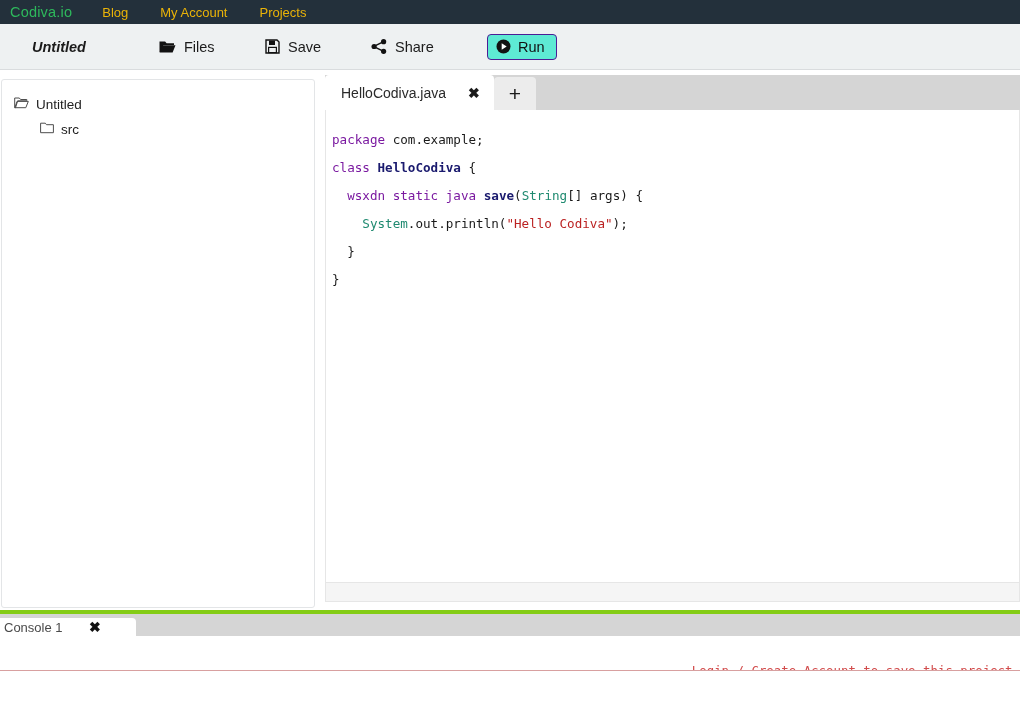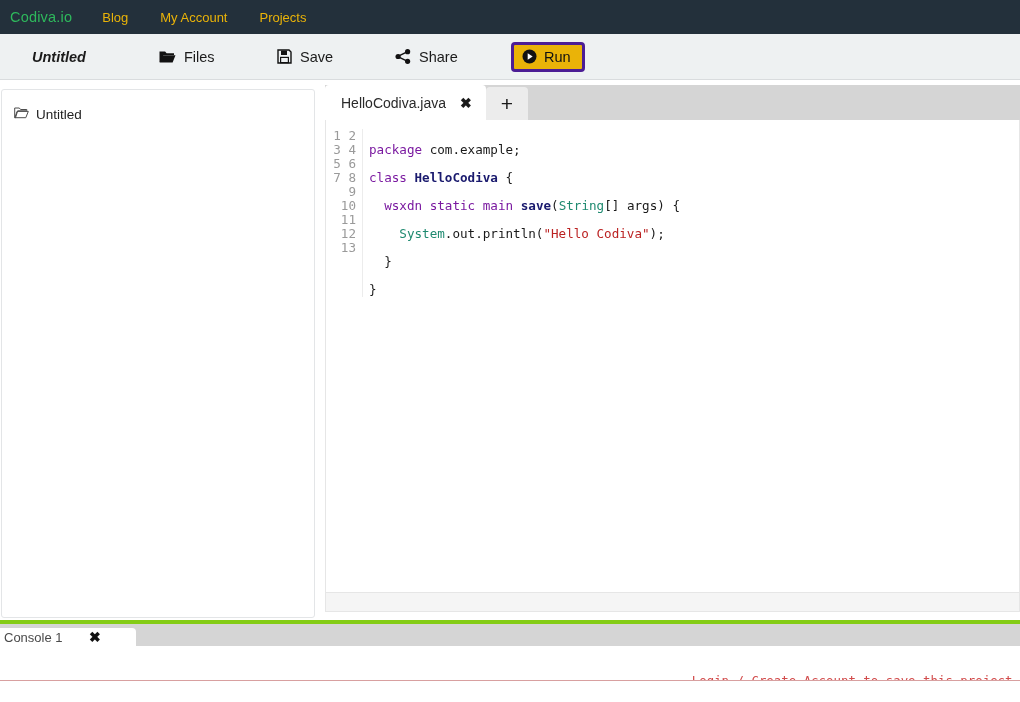--- a/index.html
+++ b/index.html
@@ -5,21 +5,21 @@
   * { box-sizing: border-box; margin: 0; padding: 0; }
   html, body {
     width: 1020px; height: 702px;
     background: #ffffff;
     font-family: "Liberation Sans", sans-serif;
     overflow: hidden;
   }
 
   
   #topnav {
-    height: 34px;
+    height: 24px;
     background: #23303b;
     display: flex;
     align-items: center;
     padding-left: 10px;
   }
   #topnav .logo {
     color: #2eb85c;
     font-size: 14.5px;
     margin-right: 30px;
     letter-spacing: .2px;
@@ -48,32 +48,32 @@
     color: #1b1b1b;
     width: 127px;
   }
   #toolbar .tb-item {
     display: flex;
     align-items: center;
     gap: 8px;
     font-size: 14.5px;
     color: #1b1b1b;
     cursor: pointer;
-    width: 118px;
+    width: 106px;
   }
   #toolbar .tb-item.share { width: 116px; }
   .tb-icon { display: inline-flex; align-items: center; }
 
   #run-button {
     display: flex;
     align-items: center;
     gap: 7px;
-    border: 3px solid #4c1d95;
+    border: 1px solid #4c1d95;
     border-radius: 4px;
-    background: #eab308;
+    background: #5eead4;
     padding: 4px 11px 4px 8px;
     font-size: 14.5px;
     color: #111;
     cursor: pointer;
   }
 
   
   #workspace {
     position: relative;
     height: 540px;
@@ -110,21 +110,21 @@
   #tabbar {
     height: 35px;
     background: #d5d5d5;
     display: flex;
     align-items: flex-end;
   }
   .ftab {
     height: 35px;
     display: flex;
     align-items: center;
-    gap: 14px;
+    gap: 22px;
     padding: 0 14px 0 16px;
     font-size: 14px;
     color: #2a2a2a;
     background: #ffffff;
     border-top-left-radius: 4px;
     border-top-right-radius: 4px;
     cursor: pointer;
   }
   .tab-close {
     font-size: 14px;
@@ -310,54 +310,49 @@
   <div id="file-panel">
     <div class="tree-row">
       <span>
         <svg width="15" height="12" viewBox="0 0 15 12">
           <path d="M0.7 1h4.6l1.3 1.5h6.2v1.3H3.7L1.5 10.7H0.7z" fill="none" stroke="#4d4d4d" stroke-width="1"></path>
           <path d="M3 4.4h11.3l-2.5 6.3H0.9z" fill="none" stroke="#4d4d4d" stroke-width="1"></path>
         </svg>
       </span>
       <span>Untitled</span>
     </div>
+    <div class="tree-row child">
+      <span>
+        <svg width="14" height="12" viewBox="0 0 14 12">
+          <path d="M0.6 1.2h4.7l1.2 1.5h6.9v8H0.6z" fill="none" stroke="#4d4d4d" stroke-width="1"></path>
+        </svg>
+      </span>
+      <span>src</span>
+    </div>
   </div>
 
   <div id="editor-pane">
     <div id="tabbar">
       <div class="ftab">
         <span>HelloCodiva.java</span>
         <span class="tab-close">✖</span>
       </div>
       <div class="newtab">
         <span>+</span>
       </div>
     </div>
 
     <div id="code-area">
       <div id="code-inner">
-        <div id="gutter">1
-2
-3
-4
-5
-6
-7
-8
-9
-10
-11
-12
-13</div>
         <div id="code-lines">
 <span class="kw">package</span> com.example;
 
 <span class="kw">class</span> <span class="cls">HelloCodiva</span> {
 
-  <span class="kw">wsxdn</span> <span class="kw">static</span> <span class="kw">main</span> <span class="cls">save</span>(<span class="typ">String</span>[] args) {
+  <span class="kw">wsxdn</span> <span class="kw">static</span> <span class="kw">java</span> <span class="cls">save</span>(<span class="typ">String</span>[] args) {
 
     <span class="typ">System</span>.out.println(<span class="str">"Hello Codiva"</span>);
 
   }
 
 }
 </div>
       </div>
     </div>
 

